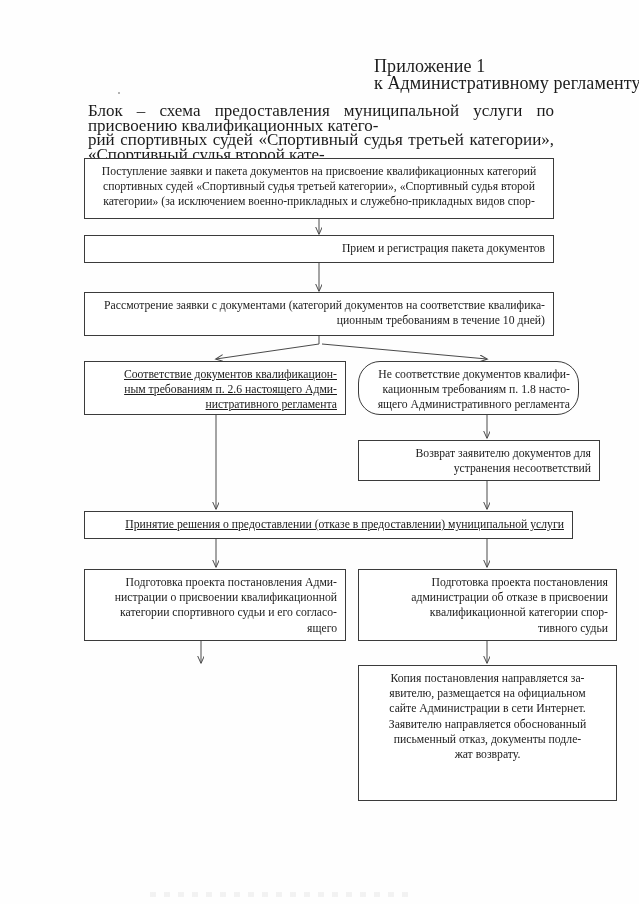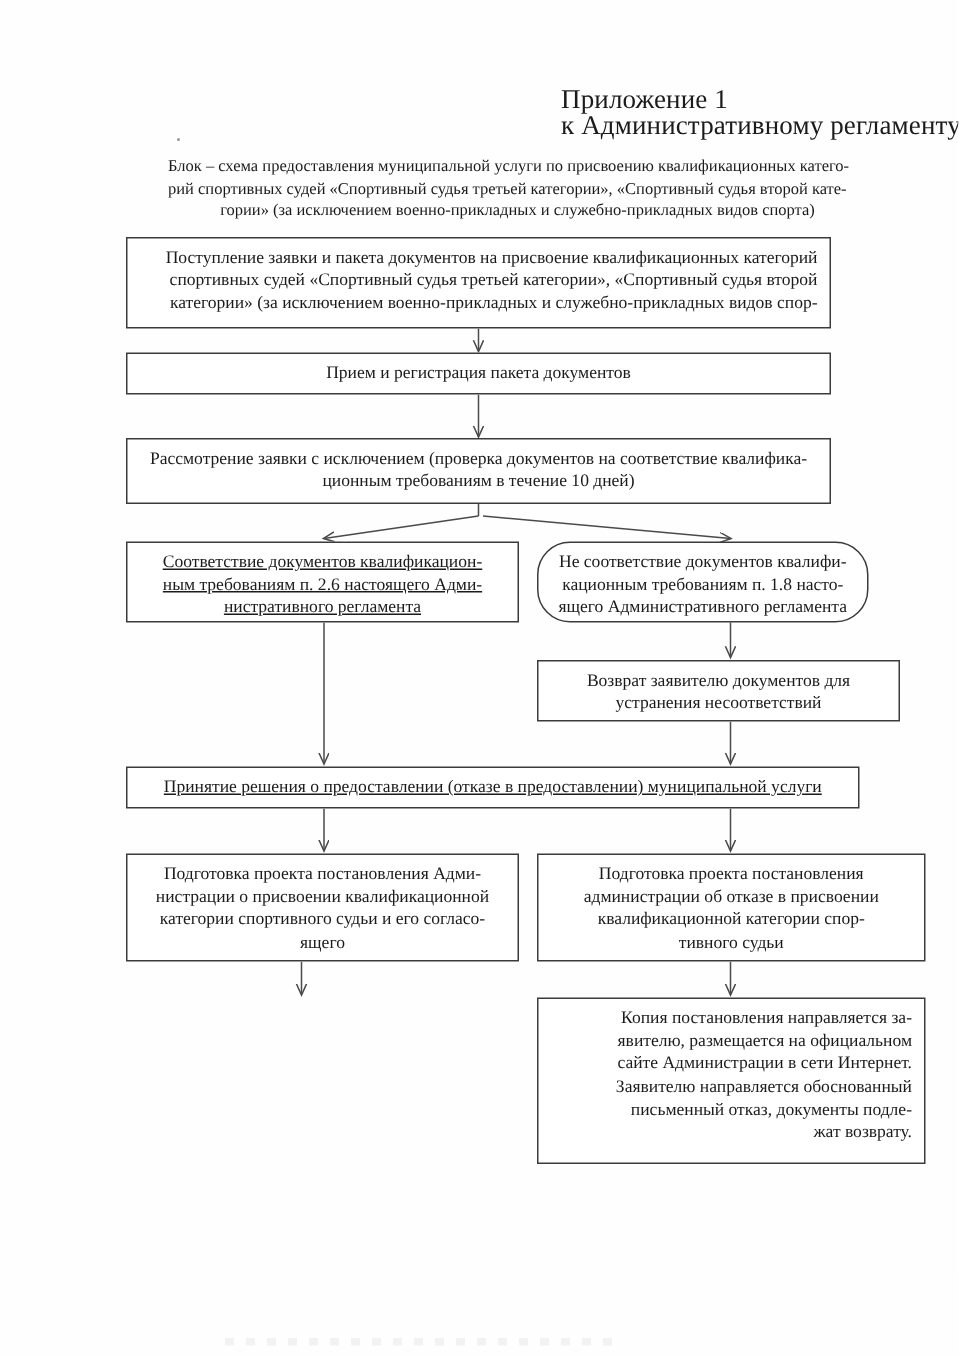--- a/index.html
+++ b/index.html
@@ -39,55 +39,54 @@
     background: #9a9a9a;
     border-radius: 50%;
   }
 
   
   .intro {
     position: absolute;
     left: 88px;
     top: 104px;
     width: 466px;
-    font-size: 11px;
+    font-size: 17px;
     line-height: 14.6px;
     text-align: justify;
     text-justify: inter-word;
-    margin-left: 24px;
   }
   .intro .ln { display: block; }
   .intro .ln.center { text-align: center; }
 
   
   .box {
     position: absolute;
     border: 1px solid #3b3b3b;
     background: #ffffff;
     box-sizing: border-box;
     font-size: 11.7px;
     line-height: 15.2px;
     padding: 5px 8px 4px 8px;
   }
   .box .ln { display: block; white-space: nowrap; }
-  .box.center .ln { text-align: center; }
-  .box.left .ln { text-align: right; }
+  .box.center .ln { text-align: right; }
+  .box.left .ln { text-align: center; }
 
   
   #box-intake    { left: 84px;  top: 158px; width: 470px; height: 61px; }
   #box-register  { left: 84px;  top: 235px; width: 470px; height: 28px; }
   #box-review    { left: 84px;  top: 292px; width: 470px; height: 44px; }
   #box-conform   { left: 84px;  top: 361px; width: 262px; height: 54px; text-decoration: underline; }
   #box-nonconform{ left: 358px; top: 361px; width: 221px; height: 54px; border-radius: 22px; }
   #box-return    { left: 358px; top: 440px; width: 242px; height: 41px; }
   #box-decision  { left: 84px;  top: 511px; width: 489px; height: 28px; text-decoration: underline; }
   #box-prep-yes  { left: 84px;  top: 569px; width: 262px; height: 72px; }
   #box-prep-no   { left: 358px; top: 569px; width: 259px; height: 72px; }
   #box-copy-yes  { left: 84px;  top: 665px; width: 234px; height: 56px; }
-  #box-copy-no   { left: 358px; top: 665px; width: 259px; height: 111px; }
+  #box-copy-no   { left: 358px; top: 665px; width: 259px; height: 136px; }
   .diag-svg {
     position: absolute;
     left: 0; top: 0;
     width: 639px;
     height: 904px;
     pointer-events: none;
   }
   .scan-noise {
     position: absolute;
     left: 150px;
@@ -152,21 +151,21 @@
     <span class="ln">Поступление заявки и пакета документов на присвоение квалификационных категорий</span>
     <span class="ln">спортивных судей «Спортивный судья третьей категории», «Спортивный судья второй</span>
     <span class="ln">категории» (за исключением военно-прикладных и служебно-прикладных видов спор-</span>
   </div>
 
   <div class="box center" id="box-register">
     <span class="ln">Прием и регистрация пакета документов</span>
   </div>
 
   <div class="box center" id="box-review">
-    <span class="ln">Рассмотрение заявки с исключением (проверка документов на соответствие квалифика-</span>
+    <span class="ln">Рассмотрение заявки с документами (категорий документов на соответствие квалифика-</span>
     <span class="ln">ционным требованиям в течение 10 дней)</span>
   </div>
 
   <div class="box center" id="box-conform">
     <span class="ln">Соответствие документов квалификацион-</span>
     <span class="ln">ным требованиям п. 2.6 настоящего Адми-</span>
     <span class="ln">нистративного регламента</span>
   </div>
 
   <div class="box center" id="box-nonconform">

